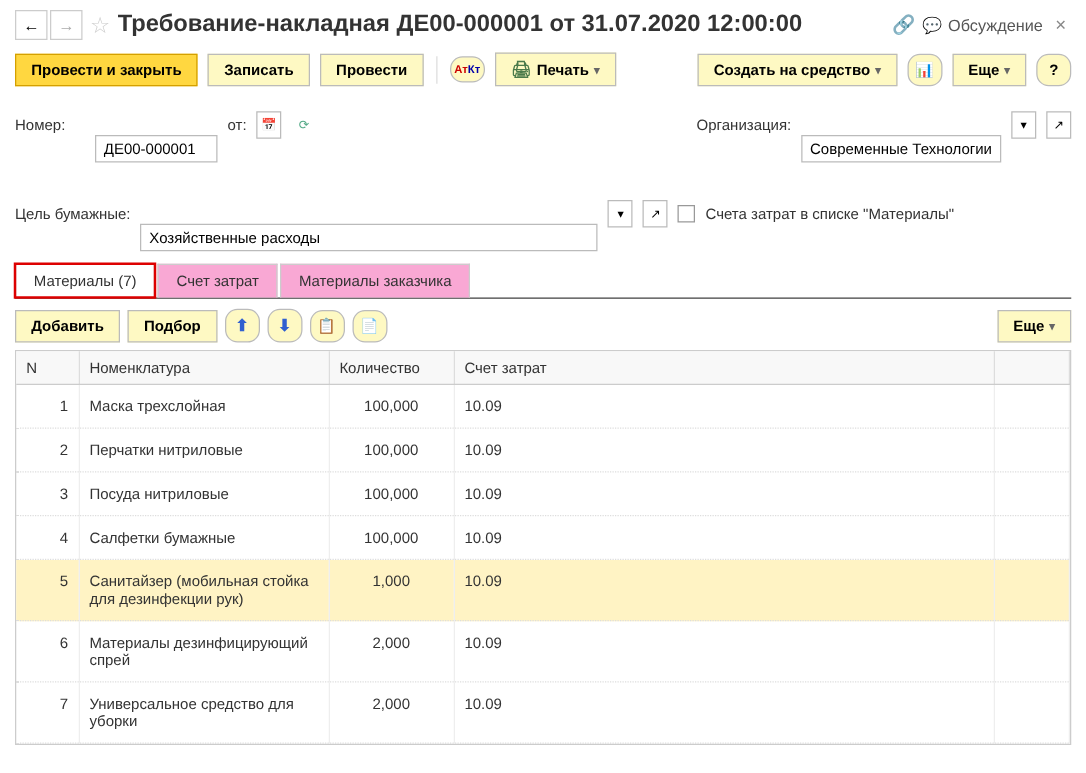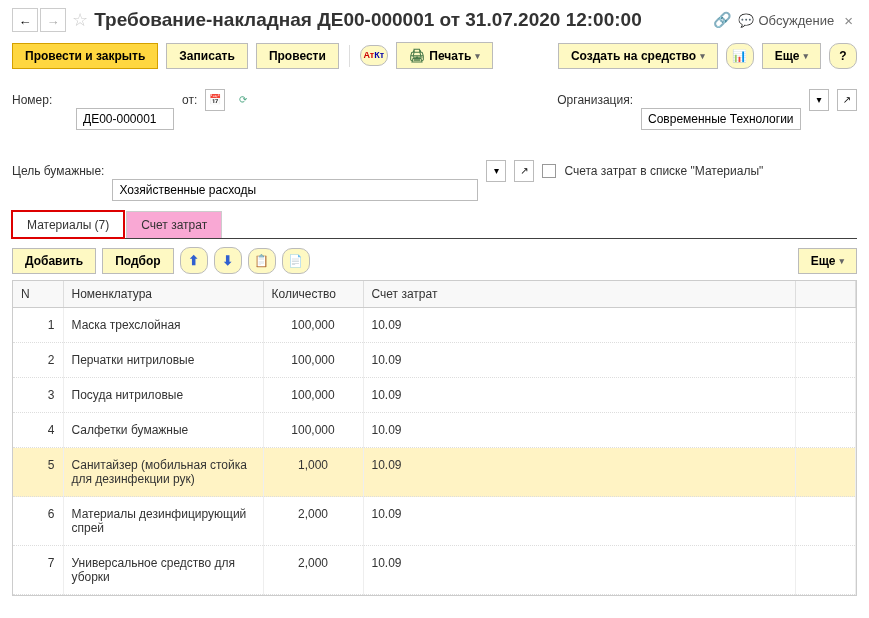--- a/index.html
+++ b/index.html
@@ -111,20 +111,21 @@
     <input class="form-input form-input-wide" style="max-width: 366px;" value="Хозяйственные расходы">
     <button class="input-btn">▾</button>
     <button class="input-btn">↗</button>
     <span class="checkbox"></span>
     <span class="form-label">Счета затрат в списке "Материалы"</span>
   </div>
 
   <div class="tabs">
     <div class="tab active highlighted">Материалы (7)</div>
     <div class="tab">Счет затрат</div>
+    <div class="tab">Материалы заказчика</div>
   </div>
 
   <div class="table-toolbar">
     <button class="btn">Добавить</button>
     <button class="btn">Подбор</button>
     <button class="btn btn-icon">
         <span class="arrow-up">⬆</span>
       </button>
     <button class="btn btn-icon">
         <span class="arrow-down">⬇</span>

